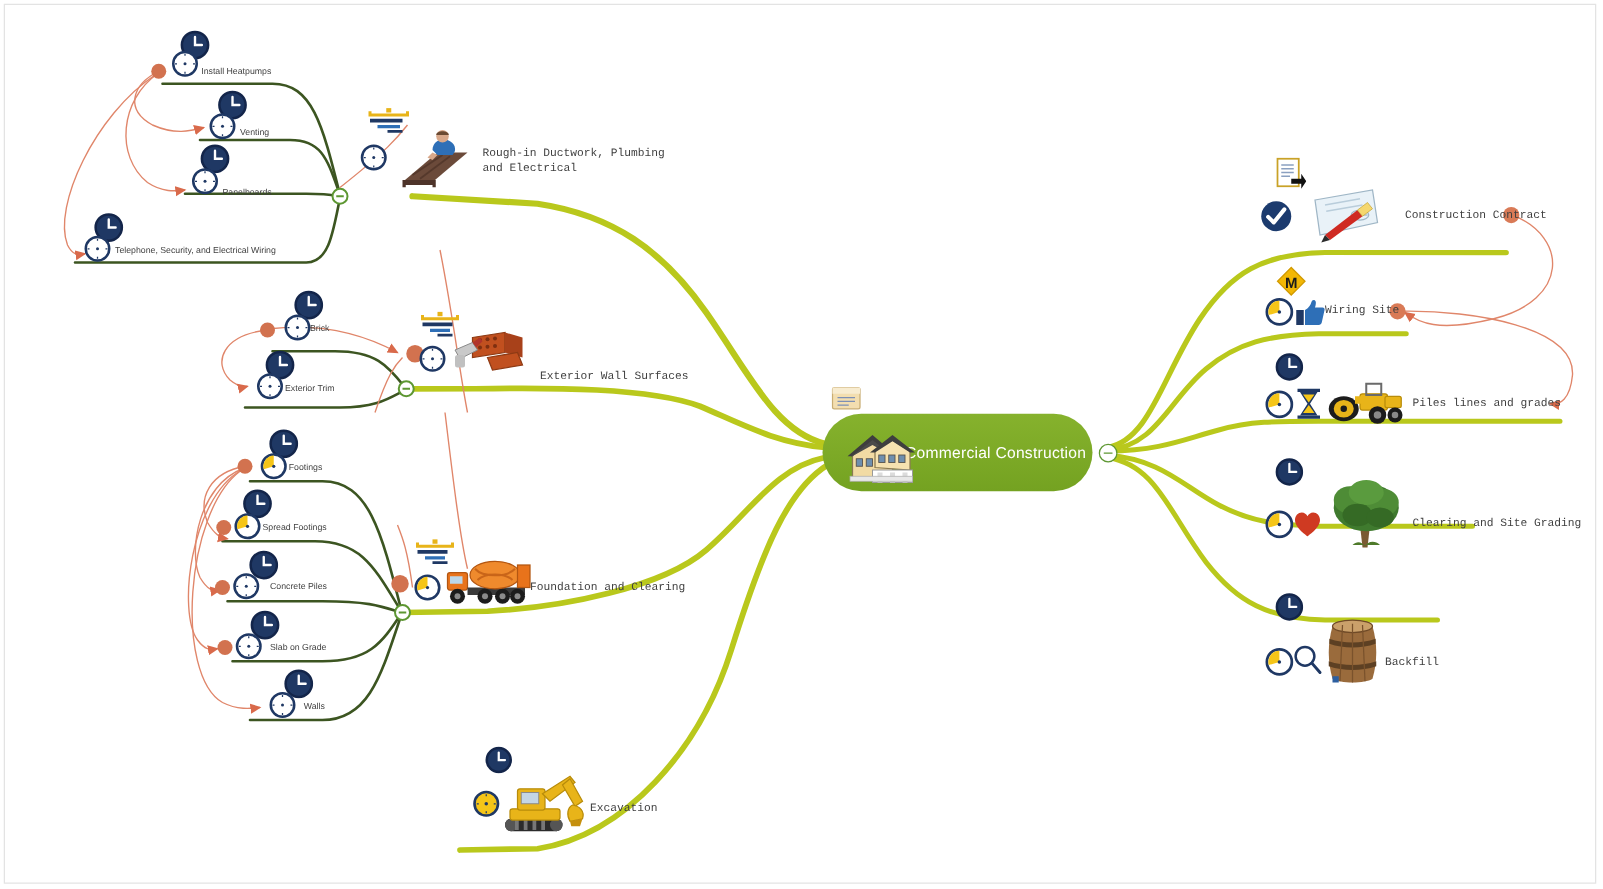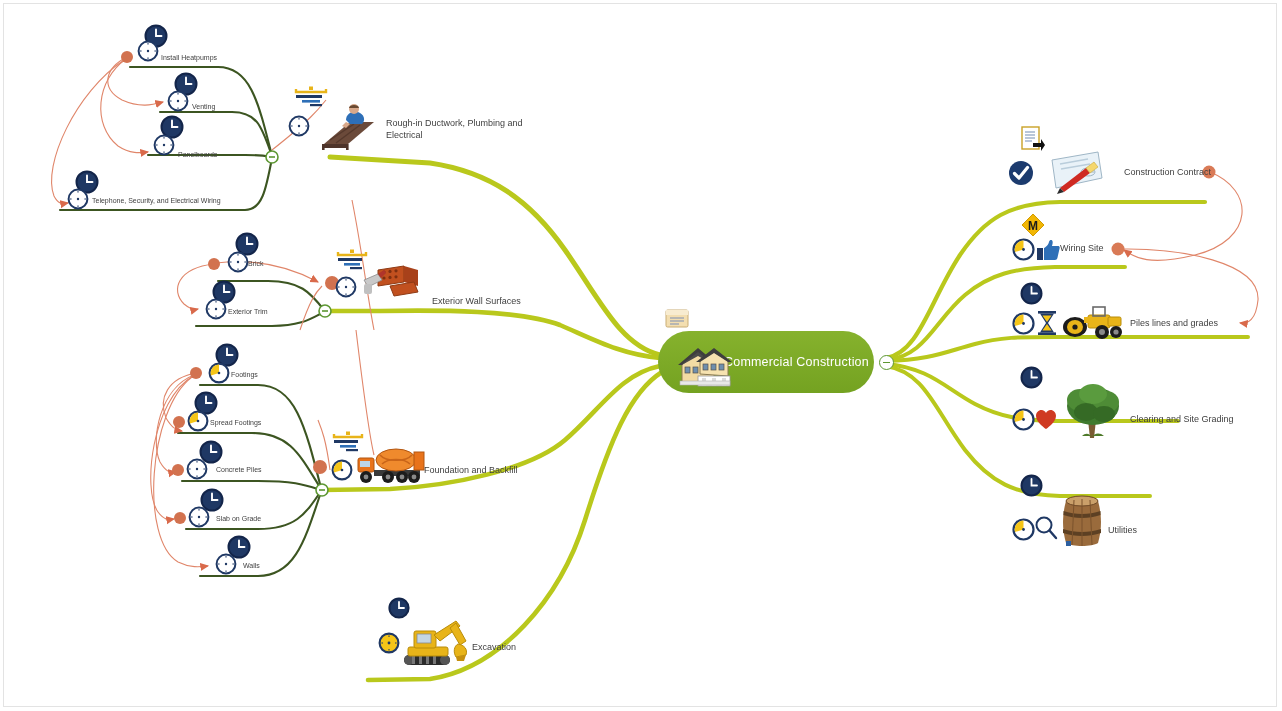--- a/index.html
+++ b/index.html
@@ -73,20 +73,21 @@
     cursor: pointer;
   }
   
   .topic-label {
     position: absolute;
     font-size: 9px;
     color: #3f3f3f;
     line-height: 11.5px;
     white-space: pre-line;
     cursor: pointer;
+    font-family: Liberation Mono, monospace;
   }
   .sub-label {
     position: absolute;
     font-size: 7px;
     color: #3f3f3f;
     line-height: 9px;
     white-space: nowrap;
     cursor: pointer;
   }
   .icon-abs { position: absolute; }
@@ -339,21 +340,21 @@
     <path d="M8,12 C4,26 4,40 8,54 C14,58 34,58 40,54 C44,40 44,26 40,12 C34,8 14,8 8,12 Z" fill="#9a6b3c"></path>
     <path d="M8,12 C14,8 34,8 40,12 C37,15 11,15 8,12 Z" fill="#7a522c"></path>
     <ellipse cx="24" cy="12" rx="16" ry="5" fill="#caa06a" stroke="#6f4a27" stroke-width="1"></ellipse>
     <path d="M5.5,22 C17,26 31,26 42.5,22 L42.5,26 C31,30 17,30 5.5,26 Z" fill="#5d4023"></path>
     <path d="M5,40 C17,44 31,44 43,40 L43,44 C31,48 17,48 5,44 Z" fill="#5d4023"></path>
     <line x1="16" y1="11" x2="14" y2="56" stroke="#7a522c" stroke-width="1"></line>
     <line x1="24" y1="10" x2="24" y2="57" stroke="#7a522c" stroke-width="1"></line>
     <line x1="32" y1="11" x2="34" y2="56" stroke="#7a522c" stroke-width="1"></line>
     <rect x="8" y="52" width="5" height="5" fill="#2d5fa0"></rect>
   </svg>
-  <div class="topic-label" style="left:1108px;top:525px;">Utilities</div>
+  <div class="topic-label" style="left:1108px;top:525px;">Backfill</div>
 
   <svg class="icon-abs" style="left:294px;top:85px;width:34px;height:22px;" viewBox="0 0 34 22">
     <path d="M2,4 L2,7 L32,7 L32,4" fill="none" stroke="#e8b419" stroke-width="2.4"></path>
     <rect x="15" y="1.5" width="4" height="3.5" fill="#e8b419"></rect>
     <rect x="2" y="10" width="26" height="3" fill="#1f3864"></rect>
     <rect x="8" y="15" width="18" height="2.6" fill="#2e6fb7"></rect>
     <rect x="16" y="19" width="12" height="2.2" fill="#1f3864"></rect>
   </svg>
   <svg class="icon-abs" style="left:288px;top:115px;width:22px;height:22px;" viewBox="0 0 22 22">
     <circle cx="11" cy="11" r="9.4" fill="#ffffff" stroke="#1f3864" stroke-width="2"></circle>
@@ -517,21 +518,21 @@
     <rect x="58" y="8" width="10" height="18" fill="#e8731b" stroke="#b35611" stroke-width="1"></rect>
     <circle cx="10" cy="33" r="6" fill="#1c1c1c"></circle>
       <circle cx="10" cy="33" r="2.4" fill="#8a8a8a"></circle>
     <circle cx="32" cy="33" r="6" fill="#1c1c1c"></circle>
       <circle cx="32" cy="33" r="2.4" fill="#8a8a8a"></circle>
     <circle cx="46" cy="33" r="6" fill="#1c1c1c"></circle>
       <circle cx="46" cy="33" r="2.4" fill="#8a8a8a"></circle>
     <circle cx="58" cy="33" r="6" fill="#1c1c1c"></circle>
       <circle cx="58" cy="33" r="2.4" fill="#8a8a8a"></circle>
   </svg>
-  <div class="topic-label" style="left:424px;top:465px;">Foundation and Backfill</div>
+  <div class="topic-label" style="left:424px;top:465px;">Foundation and Clearing</div>
 
   <svg class="icon-abs" style="left:215px;top:343px;width:24px;height:24px;" viewBox="0 0 24 24">
     <circle cx="12" cy="12" r="10.5" fill="#1f3864" stroke="#13254a" stroke-width="2"></circle>
     <path d="M12,5.5 L12,12 L17.5,12" fill="none" stroke="#ffffff" stroke-width="1.9" stroke-linecap="round"></path>
   </svg>
   <svg class="icon-abs" style="left:208px;top:362px;width:22px;height:22px;" viewBox="0 0 22 22">
     <circle cx="11" cy="11" r="9.4" fill="#ffffff" stroke="#1f3864" stroke-width="2.1"></circle>
     <path d="M11,11 L11,2.4 A8.6,8.6 0 0 0 3,13.4 Z" fill="#f5c518"></path>
     <circle cx="11" cy="11" r="1.3" fill="#1f3864"></circle>
   </svg>

